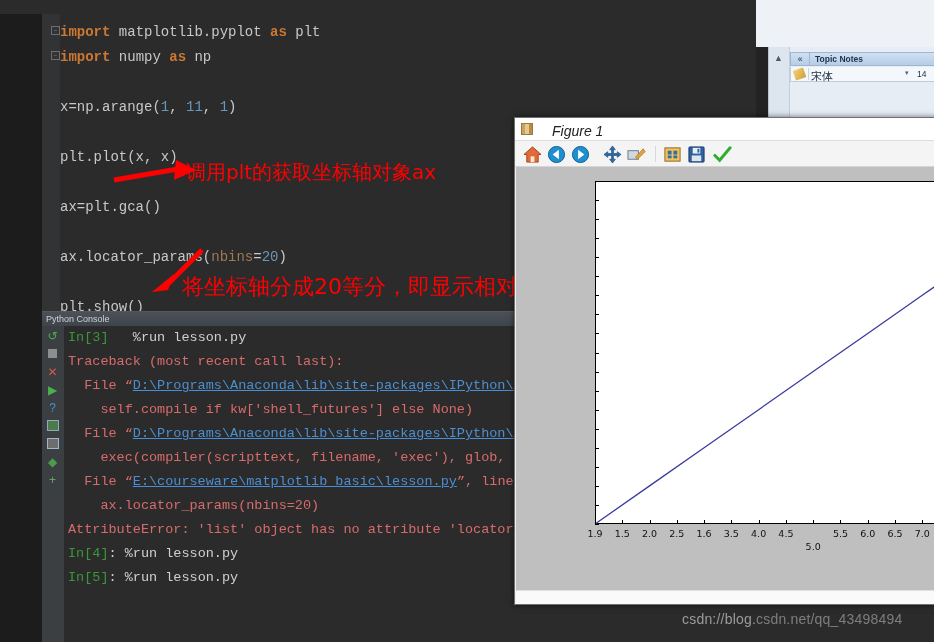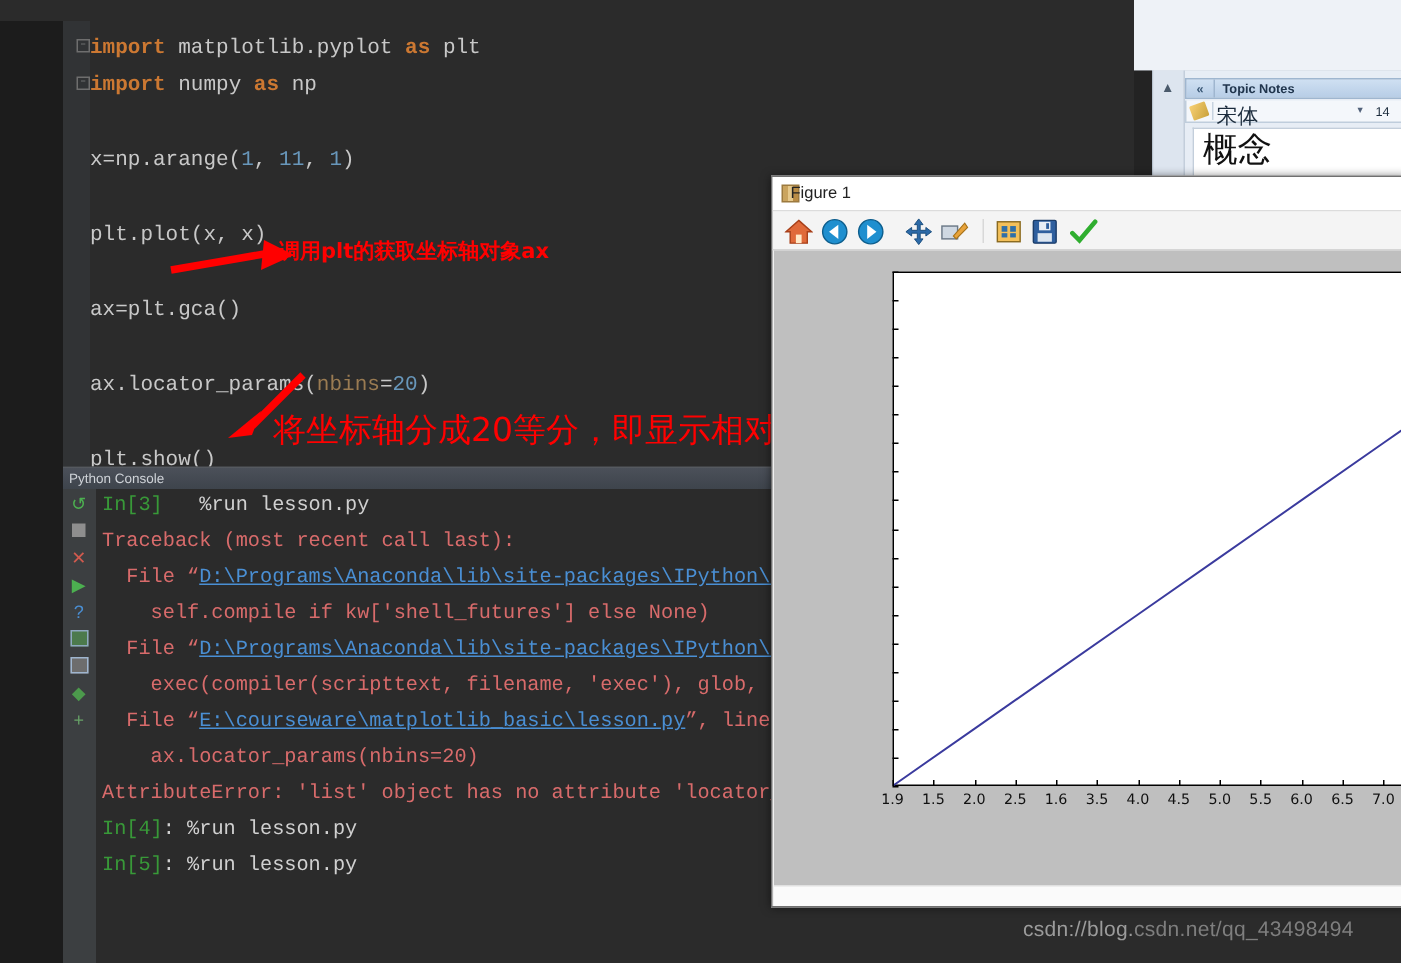--- a/index.html
+++ b/index.html
@@ -24,21 +24,21 @@
           background:linear-gradient(180deg,#cfe0f2 0%,#b7cde6 100%);
           border:1px solid #9fb6cf;box-sizing:border-box;color:#20354d;
           font-size:8.5px;line-height:12px;font-weight:bold;}
   .op-collapse{display:inline-block;width:18px;text-align:center;color:#3a5775;
           border-right:1px solid #9fb6cf;margin-right:5px;}
   .op-fontbar{position:absolute;left:21px;top:20px;width:145px;height:15px;
           background:#f4f7fb;border:1px solid #bfcddc;border-top:none;box-sizing:border-box;}
   .op-brush{position:absolute;left:3px;top:2px;width:11px;height:10px;
           background:linear-gradient(135deg,#f7d074,#caa23c);transform:rotate(-20deg);
           border-radius:1px;}
-  .op-fontname{position:absolute;left:20px;top:2px;font-size:14px;color:#1b2b3c;}
+  .op-fontname{position:absolute;left:20px;top:2px;font-size:11px;color:#1b2b3c;}
   .op-fontsep{position:absolute;left:17px;top:1px;width:1px;height:12px;background:#c7d3e0;}
   .op-fontcaret{position:absolute;left:114px;top:2px;font-size:7px;color:#51617a;}
   .op-fontsize{position:absolute;left:126px;top:2px;font-size:8.5px;color:#1b2b3c;}
   .op-notebody{position:absolute;left:26px;top:38px;width:140px;height:40px;
           background:#ffffff;border:1px solid #c3cedb;border-bottom:none;box-sizing:border-box;
           overflow:hidden;}
   .op-notetext{position:absolute;left:6px;top:-2px;font-size:23px;color:#111;
           font-family:"DejaVu Sans",sans-serif;}
 
   .dark-strip-top{position:absolute;left:744px;top:0;width:12px;height:47px;background:#2b2b2b;}
@@ -89,21 +89,21 @@
 
   
   .figwin{position:absolute;left:514px;top:117px;width:424px;height:488px;
           background:#f0f0f0;border:1px solid #707070;box-shadow:0 0 6px rgba(0,0,0,.55);
           box-sizing:border-box;overflow:hidden;}
   .fig-title{position:absolute;left:0;top:0;width:424px;height:23px;background:#ffffff;
           border-bottom:1px solid #dcdcdc;box-sizing:border-box;}
   .fig-ticon{position:absolute;left:6px;top:5px;width:12px;height:12px;
           background:linear-gradient(90deg,#caa45e 33%,#e6c98c 33%,#e6c98c 66%,#b98c46 66%);
           border:1px solid #9c7a3f;box-sizing:border-box;}
-  .fig-tlabel{position:absolute;left:12px;top:5px;font-size:11px;color:#222;}
+  .fig-tlabel{position:absolute;left:37px;top:5px;font-size:14px;color:#222;font-style:italic;}
   .fig-toolbar{position:absolute;left:0;top:23px;width:424px;height:26px;background:#f4f4f4;
           border-bottom:1px solid #d5d5d5;box-sizing:border-box;}
   .tb{position:absolute;top:4px;width:19px;height:19px;}
   .tb svg{display:block;}
   .tb-sep{position:absolute;top:5px;width:1px;height:16px;background:#d8d8d8;}
   .fig-canvas{position:absolute;left:1px;top:49px;width:422px;height:423px;background:#bfbfbf;}
   .fig-status{position:absolute;left:1px;top:472px;width:422px;height:15px;background:#fafafa;
           border-top:1px solid #e0e0e0;box-sizing:border-box;}
 
   .plotbox{position:absolute;left:79px;top:14px;width:360px;height:343px;
@@ -111,21 +111,21 @@
   .ytick{position:absolute;left:79px;width:4px;height:1px;background:#000;}
   .xticklab{position:absolute;top:361px;font-size:9.5px;color:#111;
           font-family:"DejaVu Sans",sans-serif;text-align:center;width:26px;
           transform:translateX(-50%);}
   .xtick{position:absolute;top:353px;width:1px;height:4px;background:#000;}
   .plotline{position:absolute;left:79px;top:14px;width:360px;height:343px;overflow:hidden;}
 
   
   .anno{position:absolute;color:#ff0000;font-family:"DejaVu Sans",sans-serif;
         white-space:nowrap;}
-  .anno1{left:186px;top:159px;font-size:14px;font-weight:bold;}
+  .anno1{left:186px;top:159px;font-size:20px;}
   .anno2{left:182px;top:272px;font-size:22px;}
   .arrow{position:absolute;}
 
   .watermark{position:absolute;left:682px;top:611px;font-size:14px;color:#9b9b9b;
         font-family:"Liberation Sans",sans-serif;letter-spacing:.2px;}
   .wm-dim{color:#7e7e7e;}
 </style>
 </head>
 <body>
 
@@ -149,23 +149,20 @@
     </div>
     <div class="op-header">
       <span class="op-collapse">«</span><span>Topic Notes</span>
     </div>
     <div class="op-fontbar">
       <div class="op-brush"></div>
       <div class="op-fontsep"></div>
       <div class="op-fontname">宋体</div>
       <div class="op-fontcaret">▾</div>
       <div class="op-fontsize">14</div>
-    </div>
-    <div class="op-notebody">
-      <div class="op-notetext">概念</div>
     </div>
   </div>
 
   <div class="ide">
 
     <div class="editor">
       <div class="gutter">
         <div class="fold" style="top:12px">−</div>
         <div class="fold" style="top:37px">−</div>
       </div>
@@ -311,21 +308,21 @@
           <div class="xticklab" style="left: 160.818px;">2.5</div>
           <div class="xtick" style="left: 188.091px;"></div>
           <div class="xticklab" style="left: 188.091px;">1.6</div>
           <div class="xtick" style="left: 215.364px;"></div>
           <div class="xticklab" style="left: 215.364px;">3.5</div>
           <div class="xtick" style="left: 242.636px;"></div>
           <div class="xticklab" style="left: 242.636px;">4.0</div>
           <div class="xtick" style="left: 269.909px;"></div>
           <div class="xticklab" style="left: 269.909px;">4.5</div>
           <div class="xtick" style="left: 297.182px;"></div>
-          <div class="xticklab" style="left: 297.182px;">5.0</div>
+          <div class="xticklab" style="left: 297.182px; margin-top: 13px;">5.0</div>
           <div class="xtick" style="left: 324.455px;"></div>
           <div class="xticklab" style="left: 324.455px;">5.5</div>
           <div class="xtick" style="left: 351.727px;"></div>
           <div class="xticklab" style="left: 351.727px;">6.0</div>
           <div class="xtick" style="left: 379px;"></div>
           <div class="xticklab" style="left: 379px;">6.5</div>
           <div class="xtick" style="left: 406.273px;"></div>
           <div class="xticklab" style="left: 406.273px;">7.0</div>
         </div>
     </div>

